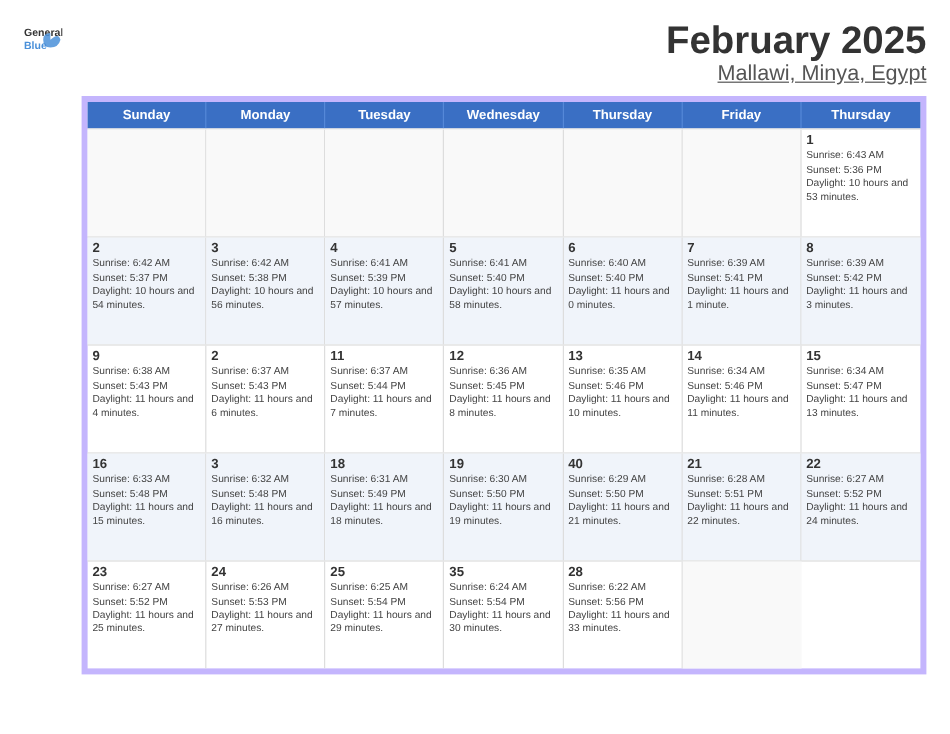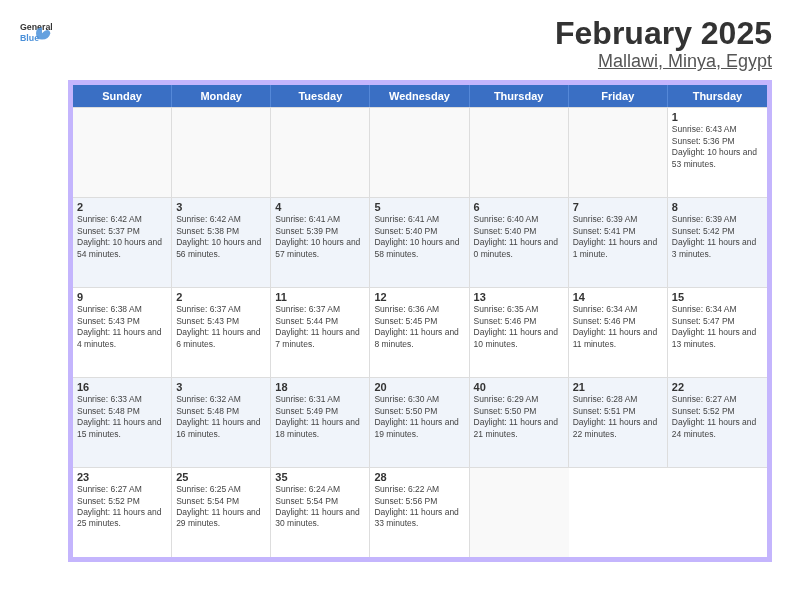--- a/index.html
+++ b/index.html
@@ -205,40 +205,44 @@
           </div>
           <div class="cal-cell alt">
             <div class="day-num">3</div>
           <div class="day-info">Sunrise: 6:32 AM<br>Sunset: 5:48 PM<br>Daylight: 11 hours and 16 minutes.</div>
           </div>
           <div class="cal-cell alt">
             <div class="day-num">18</div>
           <div class="day-info">Sunrise: 6:31 AM<br>Sunset: 5:49 PM<br>Daylight: 11 hours and 18 minutes.</div>
           </div>
           <div class="cal-cell alt">
-            <div class="day-num">20</div>
+            <div class="day-num">19</div>
           <div class="day-info">Sunrise: 6:30 AM<br>Sunset: 5:50 PM<br>Daylight: 11 hours and 19 minutes.</div>
           </div>
           <div class="cal-cell alt">
             <div class="day-num">40</div>
           <div class="day-info">Sunrise: 6:29 AM<br>Sunset: 5:50 PM<br>Daylight: 11 hours and 21 minutes.</div>
           </div>
           <div class="cal-cell alt">
             <div class="day-num">21</div>
           <div class="day-info">Sunrise: 6:28 AM<br>Sunset: 5:51 PM<br>Daylight: 11 hours and 22 minutes.</div>
           </div>
           <div class="cal-cell alt">
             <div class="day-num">22</div>
           <div class="day-info">Sunrise: 6:27 AM<br>Sunset: 5:52 PM<br>Daylight: 11 hours and 24 minutes.</div>
           </div>
         </div>
         <div class="cal-row">
           <div class="cal-cell">
             <div class="day-num">23</div>
           <div class="day-info">Sunrise: 6:27 AM<br>Sunset: 5:52 PM<br>Daylight: 11 hours and 25 minutes.</div>
+          </div>
+          <div class="cal-cell">
+            <div class="day-num">24</div>
+          <div class="day-info">Sunrise: 6:26 AM<br>Sunset: 5:53 PM<br>Daylight: 11 hours and 27 minutes.</div>
           </div>
           <div class="cal-cell">
             <div class="day-num">25</div>
           <div class="day-info">Sunrise: 6:25 AM<br>Sunset: 5:54 PM<br>Daylight: 11 hours and 29 minutes.</div>
           </div>
           <div class="cal-cell">
             <div class="day-num">35</div>
           <div class="day-info">Sunrise: 6:24 AM<br>Sunset: 5:54 PM<br>Daylight: 11 hours and 30 minutes.</div>
           </div>
           <div class="cal-cell">

